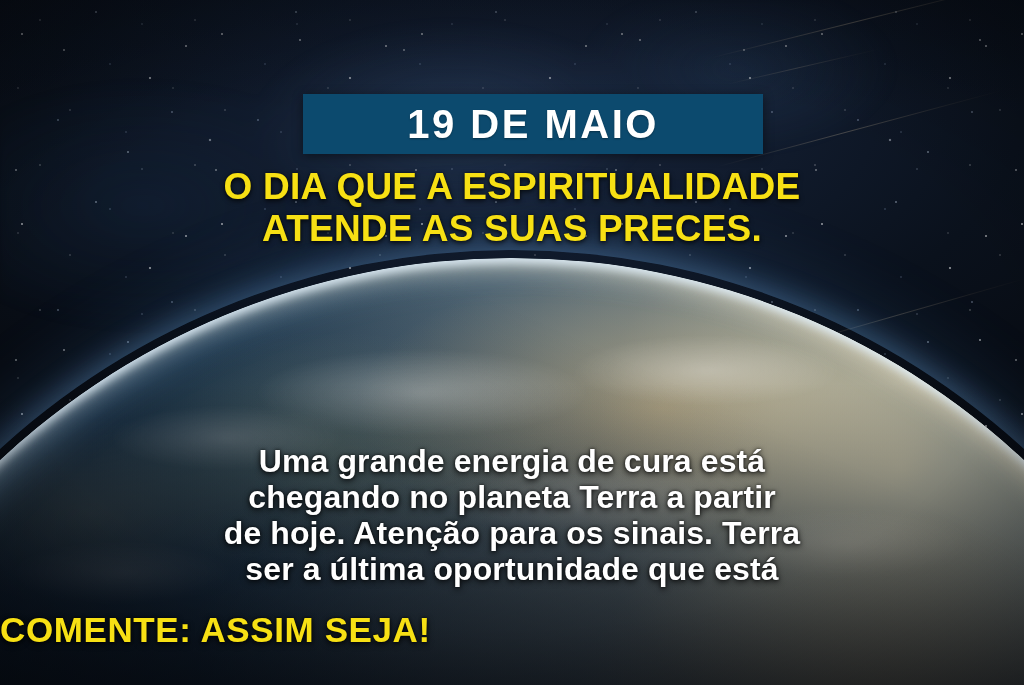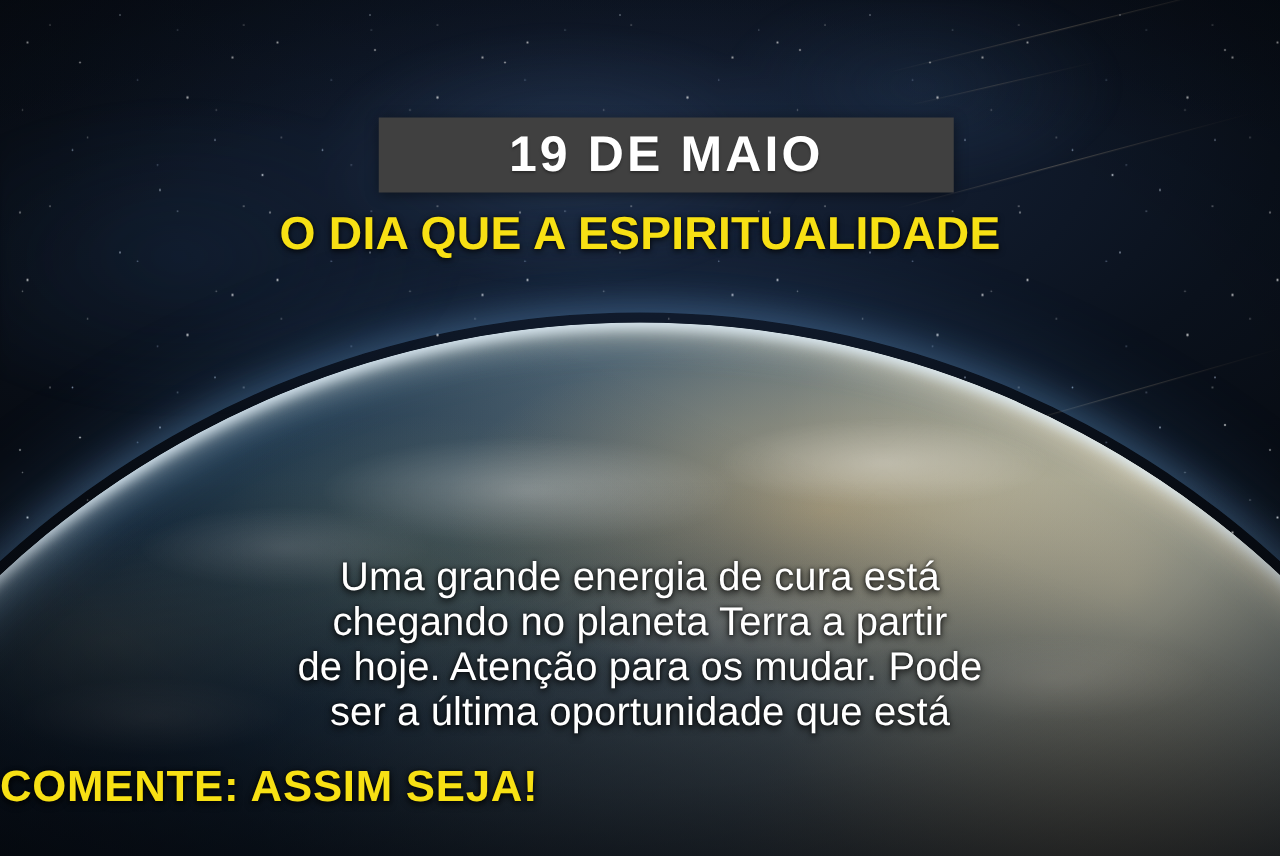--- a/index.html
+++ b/index.html
@@ -160,21 +160,21 @@
     pointer-events:none;
   }
 
   
   .content{ position:absolute; inset:0; }
 
   .date-banner{
     position:absolute;
     left:303px; top:94px;
     width:460px; height:60px;
-    background:#404040;
+    background:#0c4a6e;
     display:flex; align-items:center; justify-content:center;
     box-shadow:0 2px 10px rgba(0,0,0,.45);
   }
   .date-banner .date-text{
     color:#ffffff;
     font-size:40px;
     font-weight:bold;
     letter-spacing:2.5px;
     line-height:1;
     white-space:nowrap;
@@ -194,21 +194,21 @@
     padding:0 56px;
   }
   .headline .hl-line{ display:block; white-space:nowrap; }
 
   .body-copy{
     position:absolute;
     left:0; right:0; top:443px;
     text-align:center;
     color:#ffffff;
     font-size:32px;
-    font-weight:normal;
+    font-weight:bold;
     line-height:1.13;
     letter-spacing:.1px;
     text-shadow:0 2px 6px rgba(0,0,0,.85), 0 0 3px rgba(0,0,0,.7);
     padding:0 52px;
   }
   .body-copy .bc-line{ display:block; white-space:nowrap; }
 
   .cta{
     position:absolute;
     left:0; right:0; top:612px;
@@ -248,25 +248,26 @@
   <div class="vignette"></div>
 
   <div class="content">
 
     <div class="date-banner">
       <span class="date-text">19 DE MAIO</span>
     </div>
 
     <div class="headline">
       <span class="hl-line">O DIA QUE A ESPIRITUALIDADE</span>
+      <span class="hl-line">ATENDE AS SUAS PRECES.</span>
     </div>
 
     <div class="body-copy">
       <span class="bc-line">Uma grande energia de cura está</span>
       <span class="bc-line">chegando no planeta Terra a partir</span>
-      <span class="bc-line">de hoje. Atenção para os mudar. Pode</span>
+      <span class="bc-line">de hoje. Atenção para os sinais. Terra</span>
       <span class="bc-line">ser a última oportunidade que está</span>
     </div>
 
     <div class="cta">COMENTE: ASSIM SEJA!</div>
 
   </div>
 </div>
 
 </body></html>

